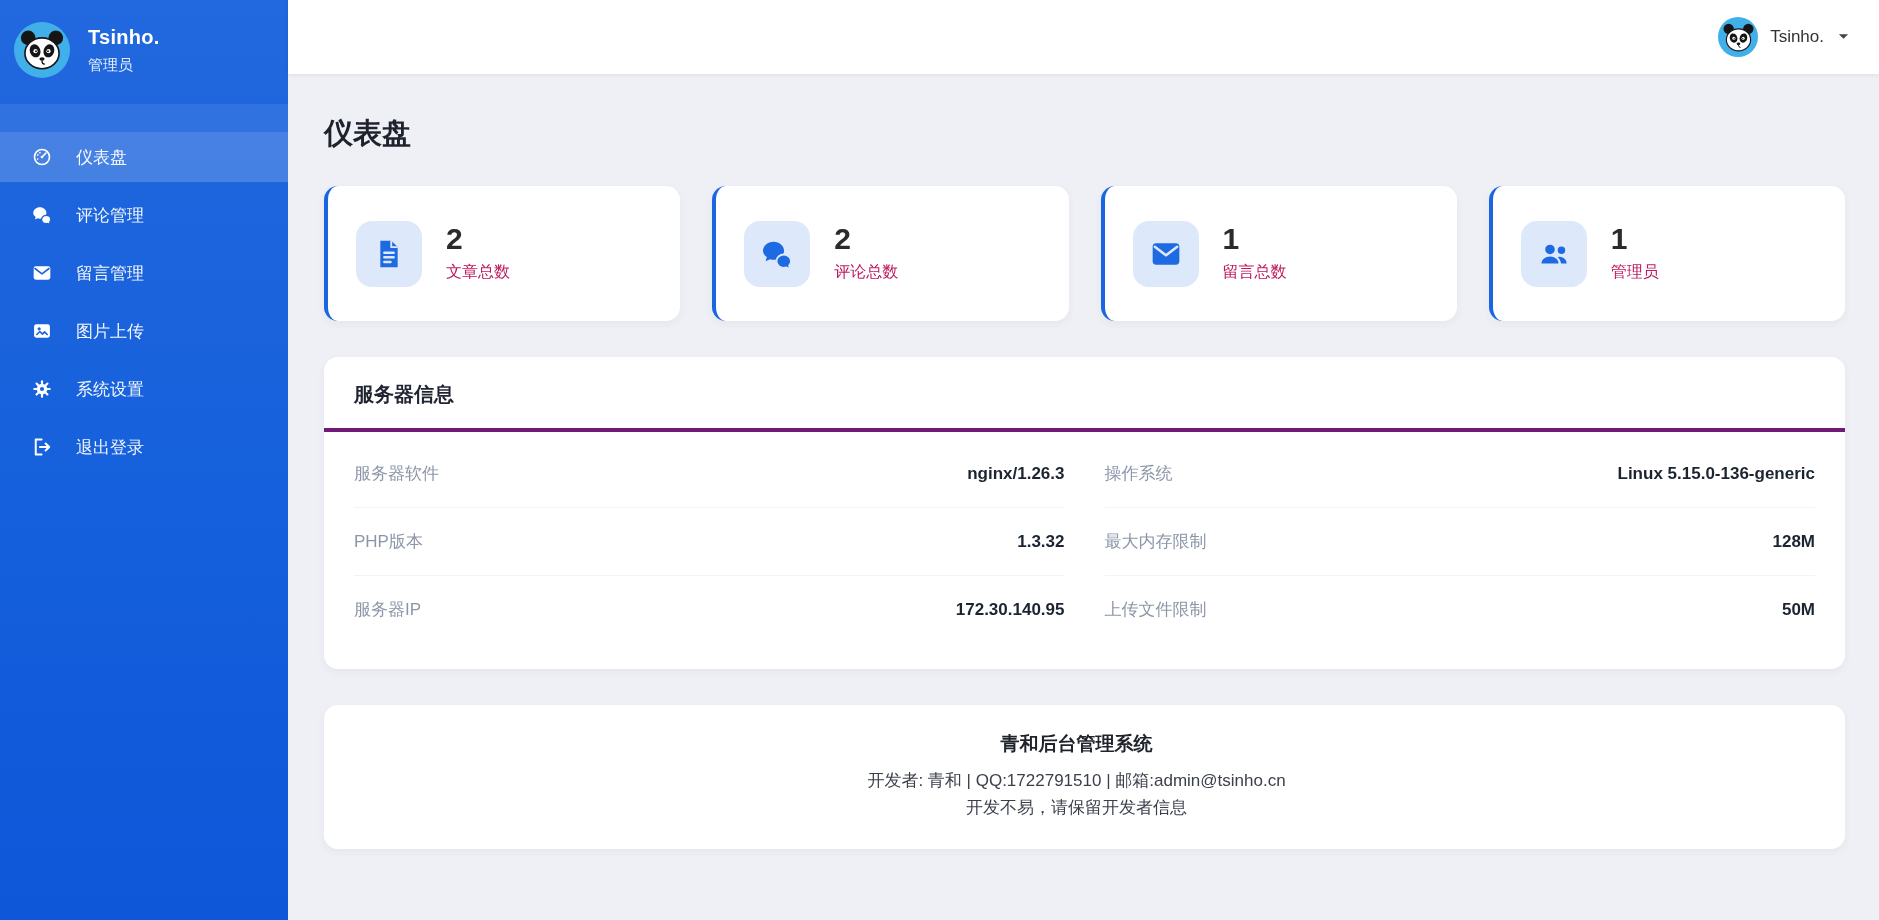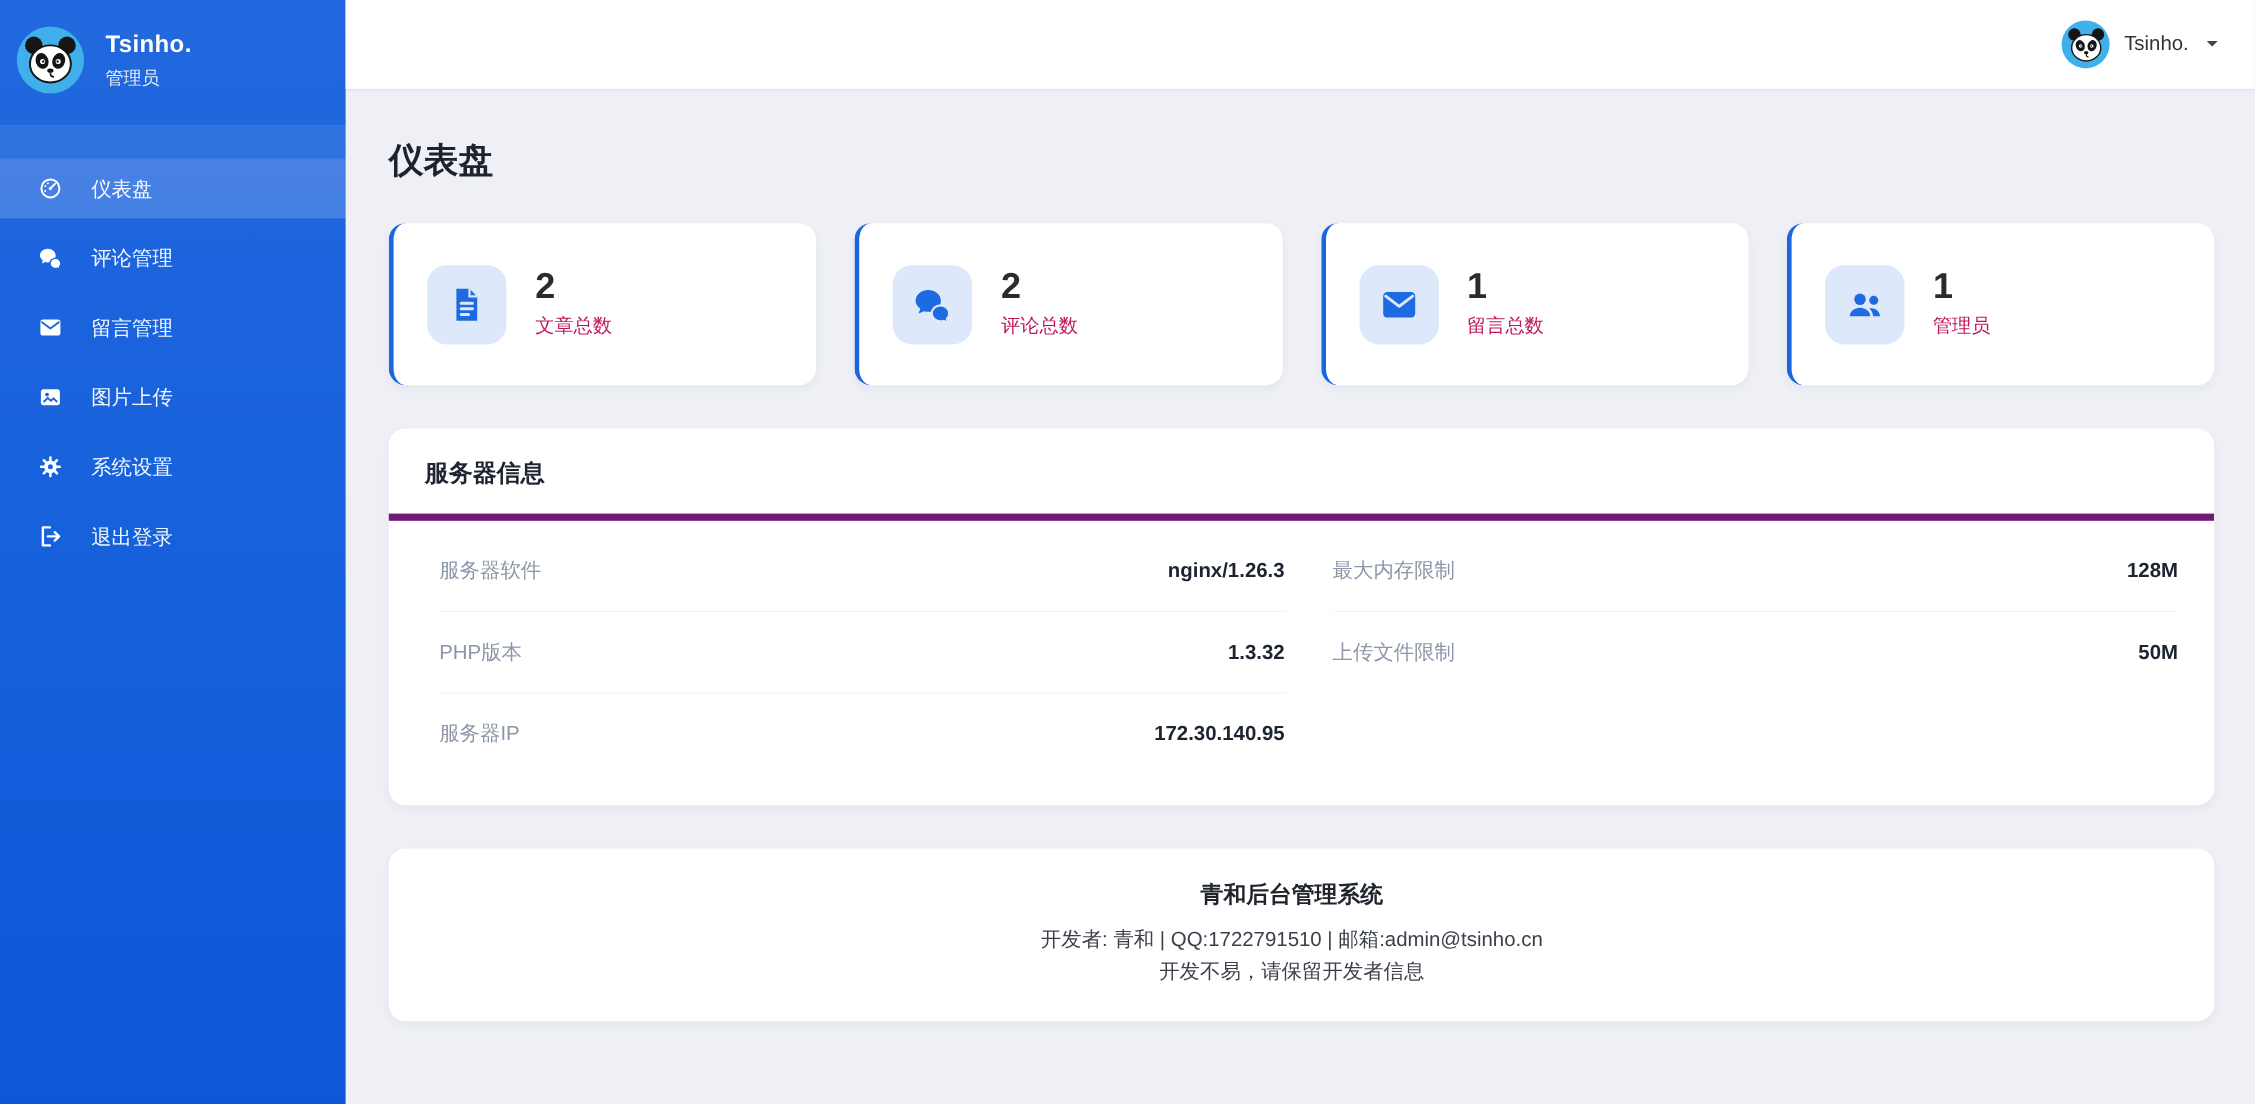--- a/index.html
+++ b/index.html
@@ -48,23 +48,23 @@
   .icon-box { width:66px; height:66px; border-radius:16px; background:#dde8fb; --d:#dde8fb;
     color:#1e6ae2; display:flex; align-items:center; justify-content:center; flex:0 0 66px; }
   .icon-box svg { width:32px; height:32px; }
   .stat-text { display:flex; flex-direction:column; gap:8px; }
   .stat-value { font-size:30px; font-weight:bold; color:#2b2b2b; line-height:1; }
   .stat-label { font-size:16px; color:#be185d; }
 
   
   .panel { background:#fff; border-radius:14px; box-shadow:0 3px 8px rgba(30,50,90,.05);
     margin-bottom:36px; }
-  .panel-head { padding:24px 30px 20px 30px; border-bottom:6px solid #701a75; }
+  .panel-head { padding:24px 30px 20px 30px; border-bottom:4px solid #701a75; }
   .panel-title { font-size:20px; font-weight:bold; color:#1f2430; }
-  .panel-body { padding:8px 30px 26px 42px; display:grid; grid-template-columns:1fr 1fr;
+  .panel-body { padding:8px 30px 26px 30px; display:grid; grid-template-columns:1fr 1fr;
     column-gap:40px; }
   .info-row { display:flex; align-items:center; justify-content:space-between;
     padding:22px 0; border-bottom:1px solid #f2f3f6; }
   .info-row.last { border-bottom:none; }
   .info-label { font-size:17px; color:#8c96a8; }
   .info-value { font-size:17px; font-weight:bold; color:#1b2430; }
 
   
   .footer-card { background:#fff; border-radius:14px; box-shadow:0 3px 8px rgba(30,50,90,.05);
     padding:26px 36px 28px 20px; text-align:center; }
@@ -290,20 +290,24 @@
               <span class="info-label">PHP版本</span>
               <span class="info-value">1.3.32</span>
             </div>
             <div class="info-row last">
               <span class="info-label">服务器IP</span>
               <span class="info-value">172.30.140.95</span>
             </div>
           </div>
           <div>
             <div class="info-row">
+              <span class="info-label">操作系统</span>
+              <span class="info-value">Linux 5.15.0-136-generic</span>
+            </div>
+            <div class="info-row">
               <span class="info-label">最大内存限制</span>
               <span class="info-value">128M</span>
             </div>
             <div class="info-row last">
               <span class="info-label">上传文件限制</span>
               <span class="info-value">50M</span>
             </div>
           </div>
         </div>
       </section>

